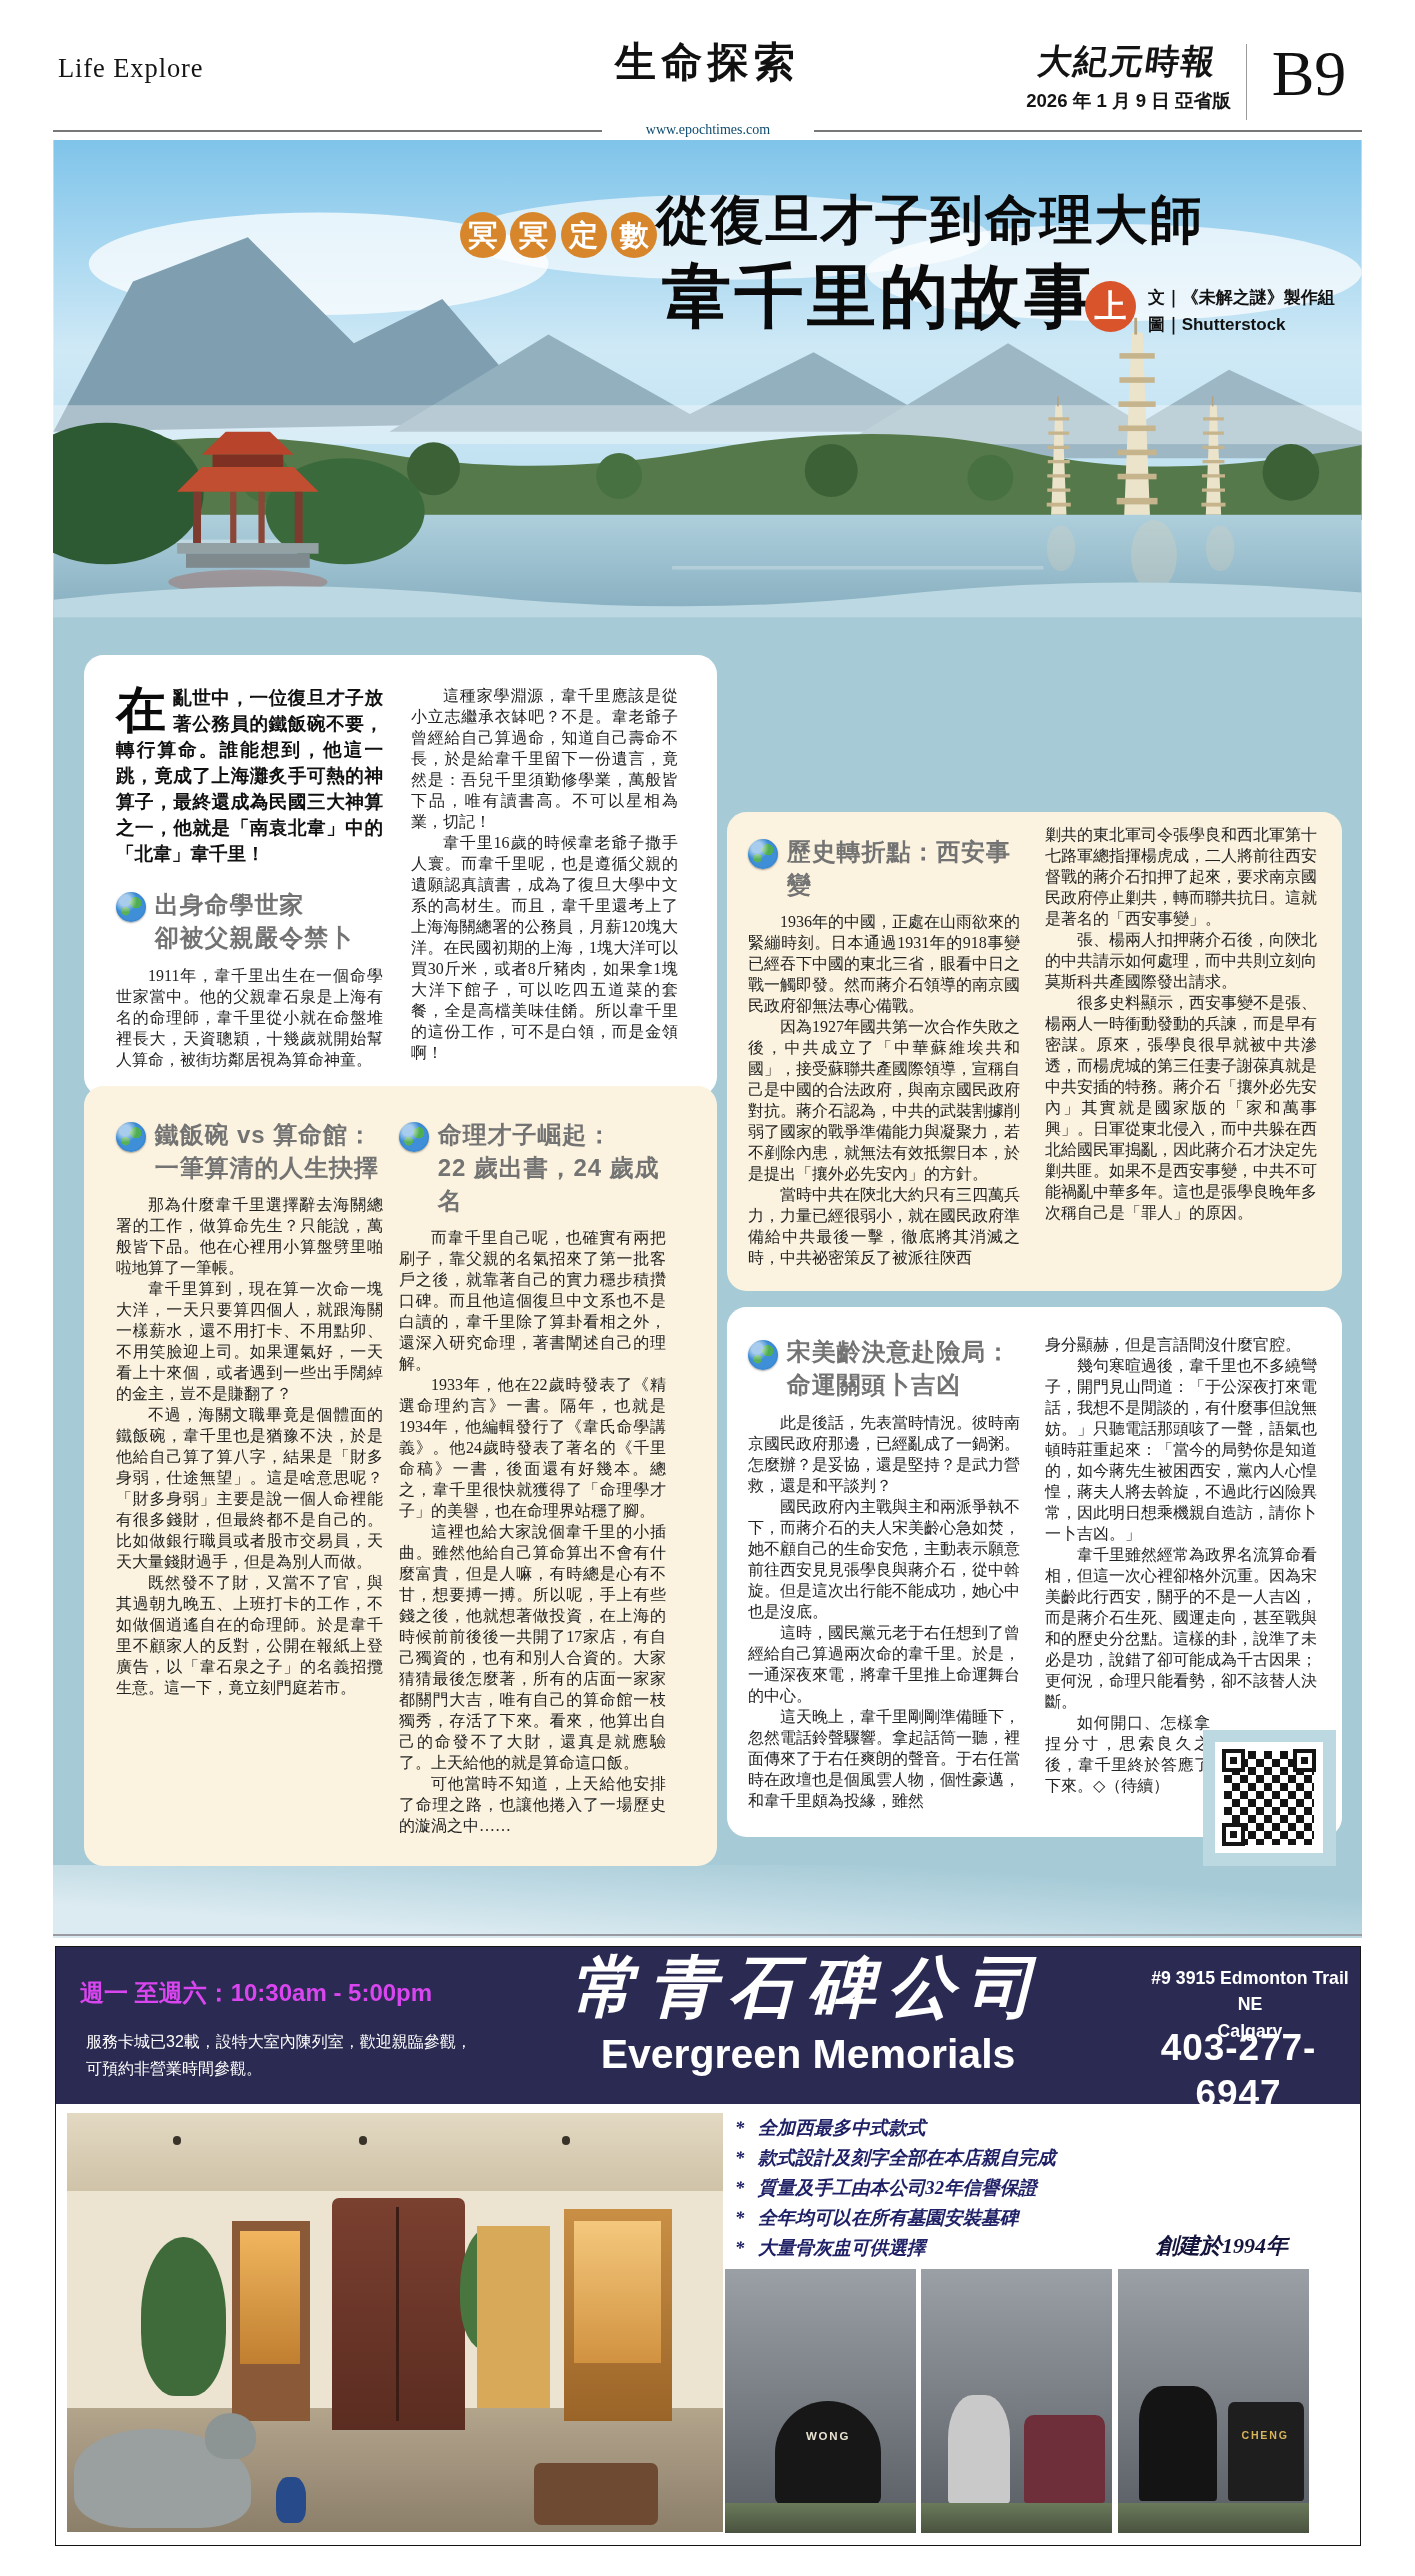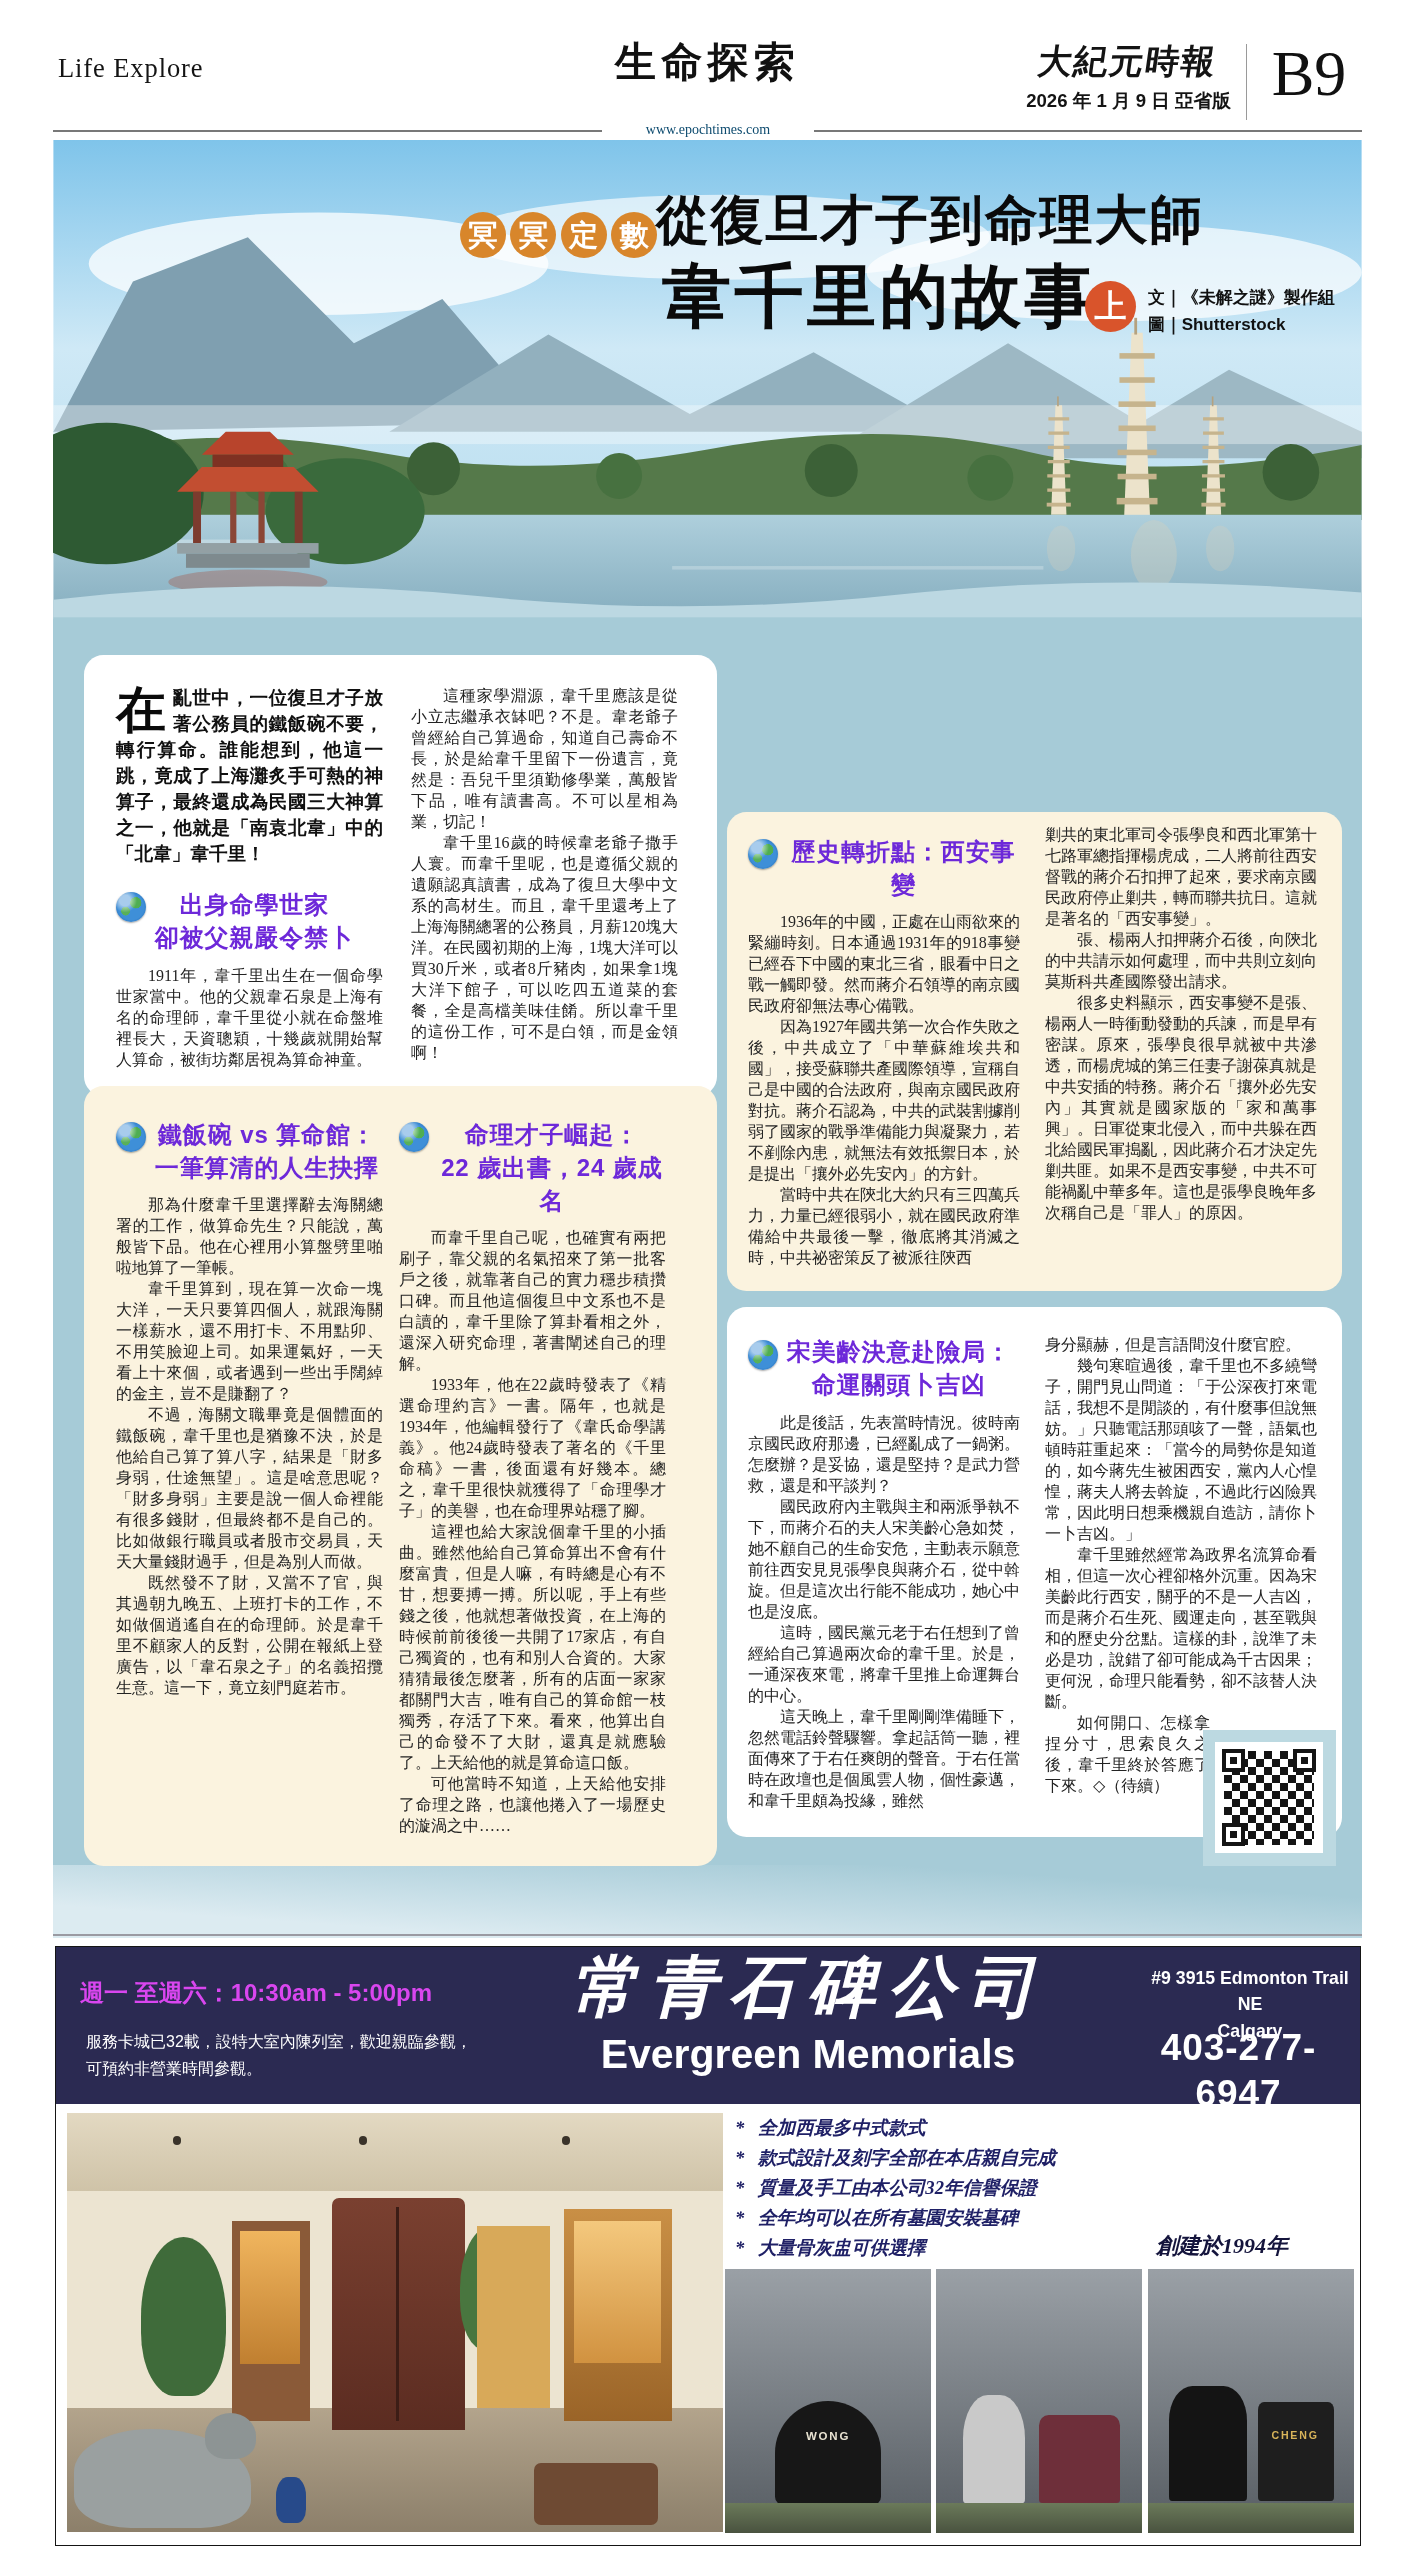--- a/index.html
+++ b/index.html
@@ -58,21 +58,21 @@
   .dropcap{float:left;font:700 50px/46px "Liberation Sans",sans-serif;margin:1.8px 7px 0 0;color:#0a0a0a;}
 
   .sec-h{display:flex;gap:8.8px;margin:1.8px 0 10.6px 0;align-items:flex-start;}
   .globe{flex:0 0 30px;width:30px;height:30px;border-radius:50%;margin-top:4.4px;
      background:
        radial-gradient(circle at 30% 28%, rgba(255,255,255,.55) 0 18%, rgba(255,255,255,0) 40%),
        radial-gradient(circle at 66% 36%, #4fae52 0 20%, rgba(0,0,0,0) 21%),
        radial-gradient(circle at 32% 64%, #58b05a 0 15%, rgba(0,0,0,0) 16%),
        radial-gradient(circle at 50% 50%, #3e8fd8 0 60%, #1d5fa8 100%);
      box-shadow:0 0.9px 1.8px rgba(0,0,0,.35);}
-  .h-lines{font:800 24px/33px "Liberation Sans","DejaVu Sans",sans-serif;color:#6d28d9;letter-spacing:0.9px;text-align:center;}
+  .h-lines{font:800 24px/33px "Liberation Sans","DejaVu Sans",sans-serif;color:#737373;letter-spacing:0.9px;}
 
   
   .qr{left:1203px;top:1730px;width:133px;height:136px;background:#bcd9e1;padding:0;}
   .qr-inner{position:absolute;left:12.4px;top:12.4px;width:108px;height:111px;background:#fff;}
   .qr-pattern{position:absolute;left:8.8px;top:8.8px;width:90px;height:94px;
       background:conic-gradient(#141414 0 90deg,#fff 90deg 180deg,#141414 180deg 270deg,#fff 270deg);
       background-size:16px 16px;}
   .finder{position:absolute;width:23px;height:23px;background:#fff;border:4.4px solid #141414;box-sizing:border-box;}
   .finder::after{content:"";position:absolute;left:3.5px;top:3.5px;width:7px;height:7px;background:#141414;}
   .f-tl{left:7px;top:7px;} .f-tr{right:7px;top:7px;} .f-bl{left:7px;bottom:7px;}
@@ -108,21 +108,21 @@
   .pm-dragon::after{content:"";position:absolute;right:-5.3px;top:-16px;width:51px;height:46px;background:#8d9494;border-radius:50% 50% 40% 40%;}
   .pm-urn1{left:209px;bottom:8.8px;width:30px;height:46px;background:#274a8a;border-radius:40% 40% 30% 30%;}
   .pm-urn2{left:467px;bottom:7px;width:124px;height:62px;background:#6e4a33;border-radius:7px;}
 
   .ad-bullets{left:679px;top:14px;width:531px;list-style:none;margin:0;padding:0;}
   .ad-bullets li{font:700 18.6px/19.5px "Liberation Serif",serif;font-style:italic;color:#1f2066;margin-bottom:10.6px;}
   .ad-bullets .mark{display:inline-block;width:23px;}
   .ad-est{left:1100px;top:129px;font:800 22px/26.5px "Liberation Serif",serif;font-style:italic;color:#14143c;}
 
   .monuments{left:669px;top:165px;display:flex;gap:5.3px;}
-  .mon{position:relative;width:206px;height:264px;overflow:hidden;background:linear-gradient(#9aa0a6,#565c62);}
+  .mon{position:relative;width:191px;height:264px;overflow:hidden;background:linear-gradient(#9aa0a6,#565c62);}
   .mon .grass{position:absolute;left:0;bottom:0;width:100%;height:30px;background:linear-gradient(#6b7a5a,#49523f);}
   .mon .stone{position:absolute;}
   .mon1 .stone{left:50px;bottom:28px;width:106px;height:104px;background:#171717;border-radius:50% 50% 8% 8%;}
   .mon1 .stone-label{position:absolute;left:0;bottom:62px;width:100%;text-align:center;
       font:700 11.5px/14px "Liberation Sans",sans-serif;color:#e9e3d2;letter-spacing:1.8px;}
   .mon2 .stone.s1{left:26.5px;bottom:30px;width:62px;height:108px;background:#c9c9c9;border-radius:40% 40% 4% 4%;}
   .mon2 .stone.s2{left:103px;bottom:30px;width:81px;height:88px;background:#6e2f3a;border-radius:12% 12% 4% 4%;}
   .mon3 .stone.s1{left:21px;bottom:32px;width:78px;height:115px;background:#141414;border-radius:30% 30% 4% 4%;}
   .mon3 .stone.s2{left:110px;bottom:32px;width:76px;height:99px;background:#1e1e1e;border-radius:8% 8% 4% 4%;}
   .mon3 .stone-label{position:absolute;left:104px;bottom:92px;width:87px;text-align:center;

